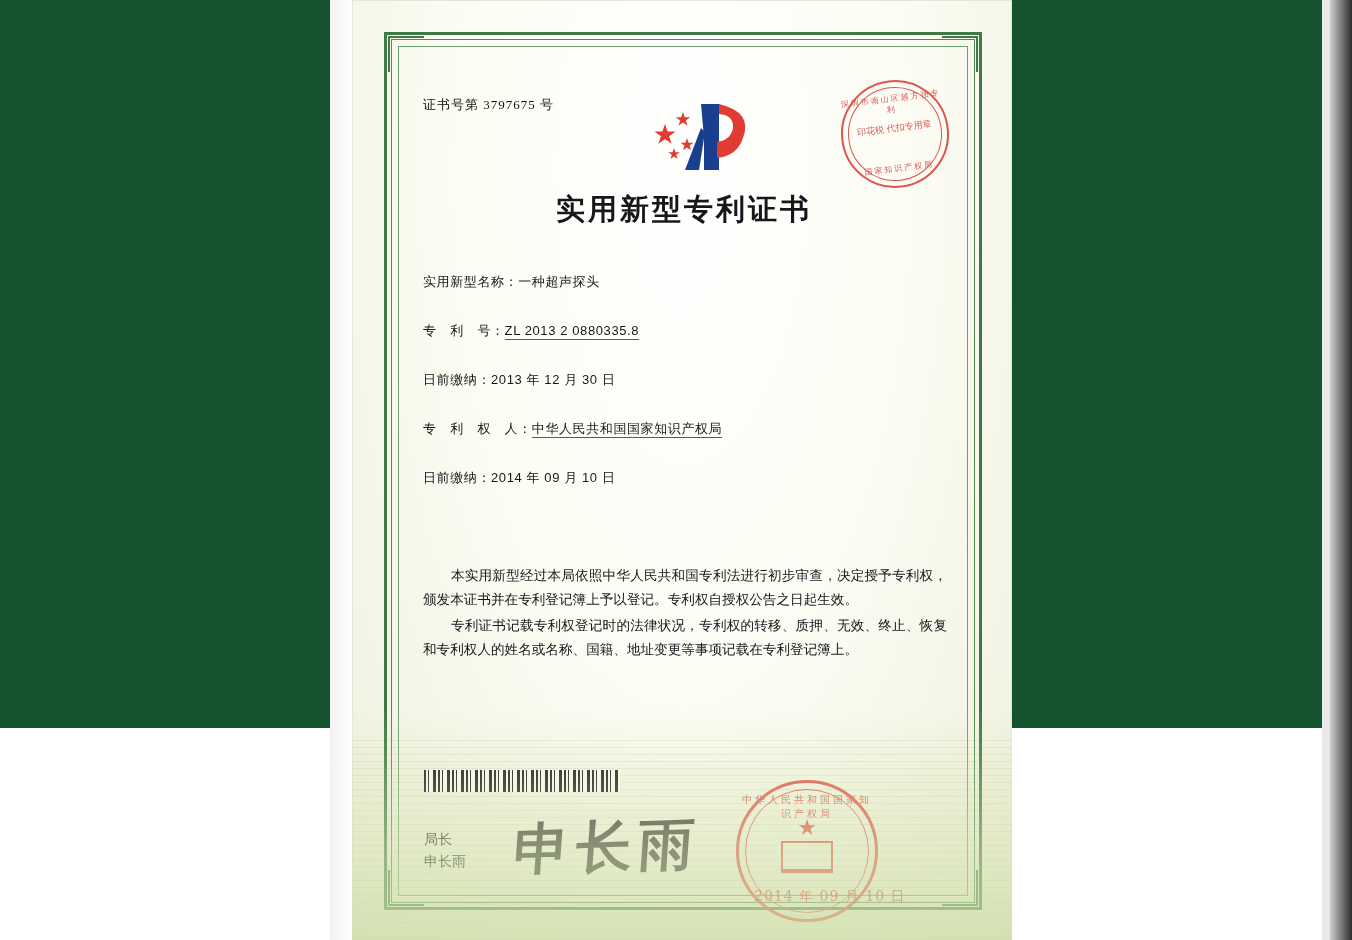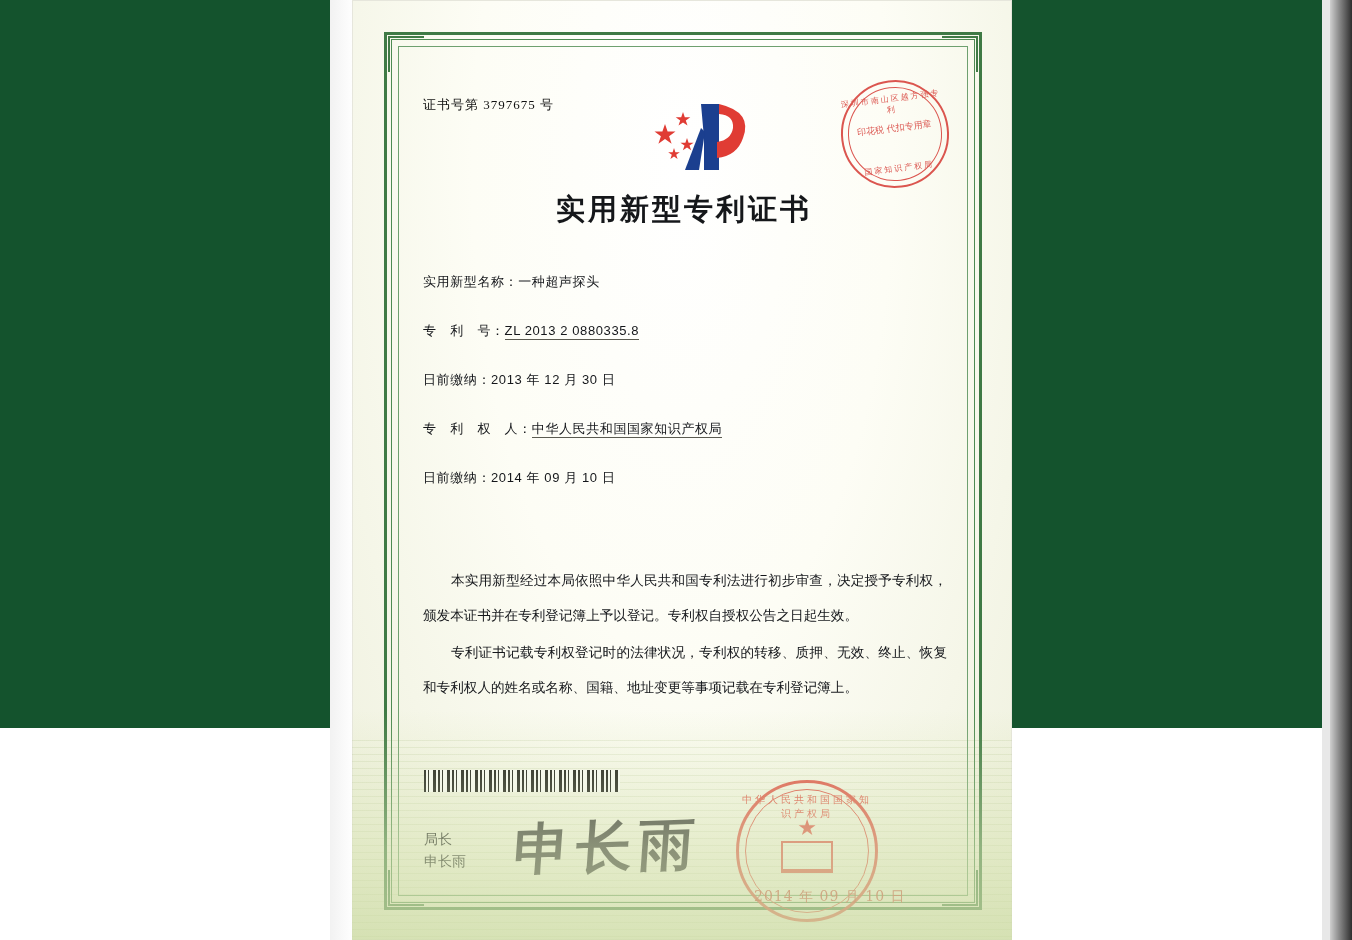--- a/index.html
+++ b/index.html
@@ -197,21 +197,21 @@
     border-bottom: 1px solid #5a5a50;
     padding-bottom: 1px;
   }
 
   
   .paras {
     position: absolute;
     left: 9px; top: 505px;
     width: 524px;
     font-size: 13.6px;
-    line-height: 35px;
+    line-height: 24px;
     color: #14161a;
     font-family: "DejaVu Serif", serif;
     text-align: justify;
   }
   .paras p {
     margin: 0 0 2px 0;
     text-indent: 28px;
   }
 
   

